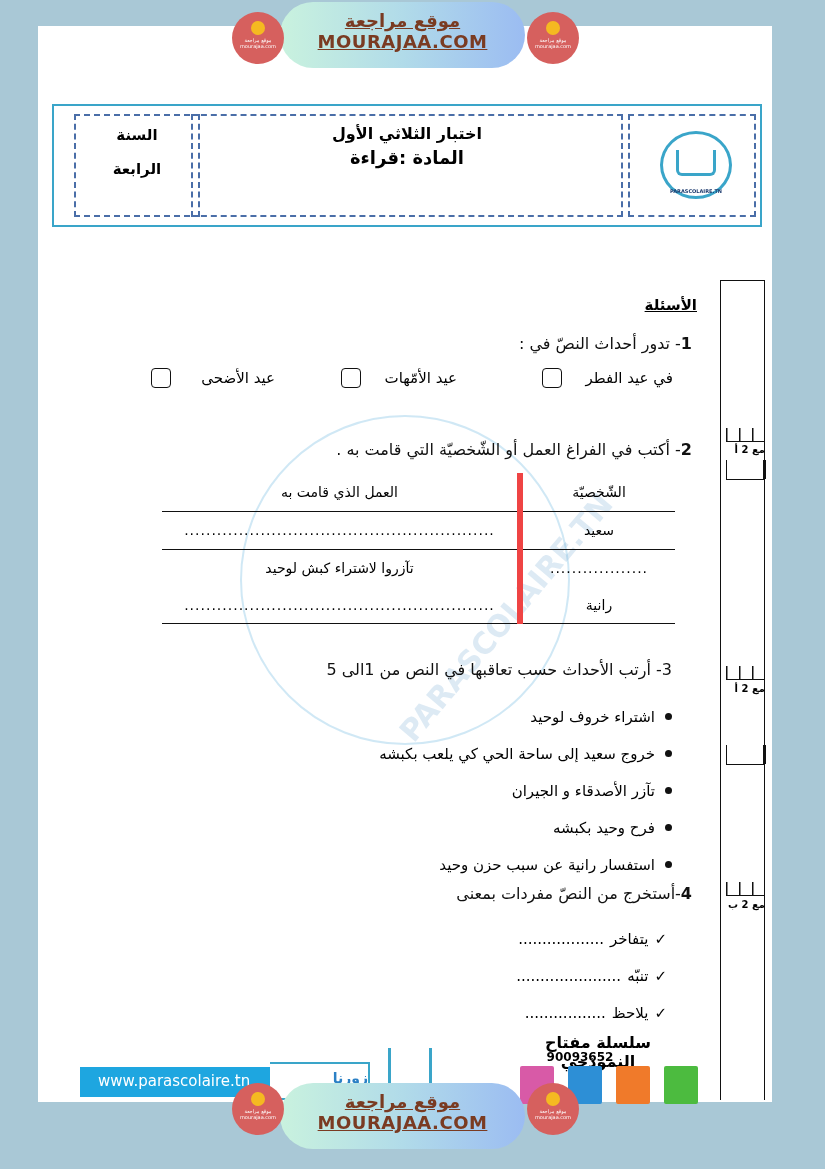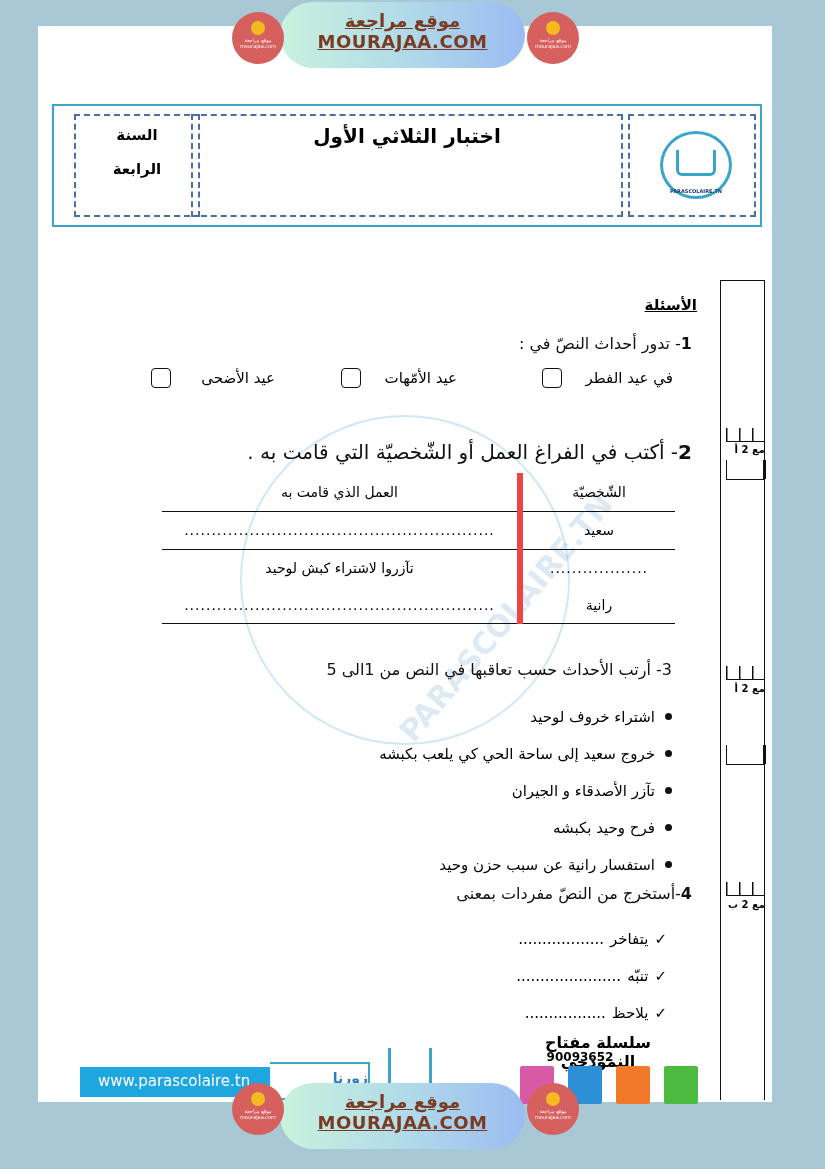--- a/index.html
+++ b/index.html
@@ -69,21 +69,21 @@
   .hcell {
     position: absolute;
     top: 8px; height: 103px;
     border: 2px dashed #4a6ea8;
   }
   .hcell.year { left: 20px; width: 126px; text-align: center; }
   .hcell.title { left: 137px; width: 432px; text-align: center; }
   .hcell.logo { left: 574px; width: 128px; }
   .year .l1 { font-weight: bold; font-size: 15px; margin-top: 10px; }
   .year .l2 { font-weight: bold; font-size: 15px; margin-top: 16px; }
-  .title .t1 { font-weight: bold; font-size: 20px; margin-top: 8px; }
+  .title .t1 { font-weight: bold; font-size: 16px; margin-top: 8px; }
   .title .t2 { font-weight: bold; font-size: 18px; margin-top: 4px; }
   .logo-circle {
     position: absolute; left: 30px; top: 15px;
     width: 72px; height: 68px; border-radius: 50%;
     border: 3px solid #3aa5c9;
     text-align: center;
   }
   .logo-circle .book {
     display: block; width: 40px; height: 26px;
     margin: 16px auto 2px auto;
@@ -113,21 +113,21 @@
     direction: rtl;
     text-align: center;
   }
   .q1 { right: 133px; top: 334px; font-size: 16px; }
   .num { font-weight: bold; }
   .opt { position: absolute; top: 368px; font-size: 15px; direction: rtl; display: flex; align-items: center; gap: 0; }
   .cbox {
     width: 20px; height: 20px; border: 1.5px solid #111; border-radius: 4px;
     display: inline-block; background: #fff;
   }
-  .q2 { right: 133px; top: 440px; font-size: 20px; }
+  .q2 { right: 133px; top: 440px; font-size: 16px; }
   table.qtable {
     position: absolute; left: 162px; top: 473px;
     width: 513px; border-collapse: collapse; direction: rtl; z-index: 2;
     font-size: 14px;
   }
   .qtable td { height: 38px; text-align: center; border-left: 1px solid #111; }
   .qtable td.char { width: 155px; border-left: 6px solid #ef4444; }
   .qtable tr.r-head td { height: 38px; border-bottom: 1px solid #111; }
   .qtable tr.r1 td { height: 38px; border-bottom: 1px solid #111; }
   .qtable tr.r2 td { height: 38px; }
@@ -220,20 +220,21 @@
   <span class="txt">mourajaa.com</span>
 </div>
 
 <div class="header-box">
   <div class="hcell year">
     <div class="l1">السنة</div>
     <div class="l2">الرابعة</div>
   </div>
   <div class="hcell title">
     <div class="t1">اختبار الثلاثي الأول</div>
+    <div class="t2">المادة  :قراءة</div>
   </div>
   <div class="hcell logo">
     <div class="logo-circle">
       <span class="book"></span>
       <span class="lt">PARASCOLAIRE.TN</span>
     </div>
   </div>
 </div>
 
 <div class="watermark"></div>

